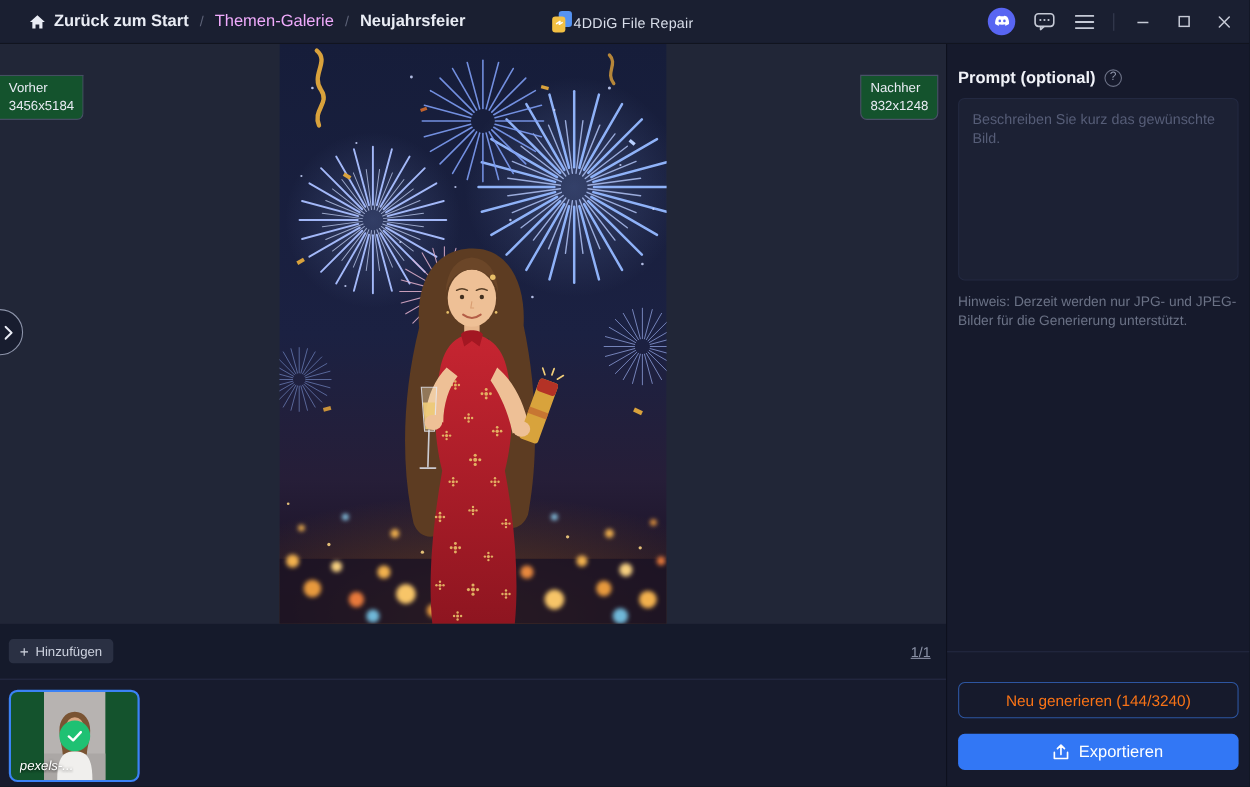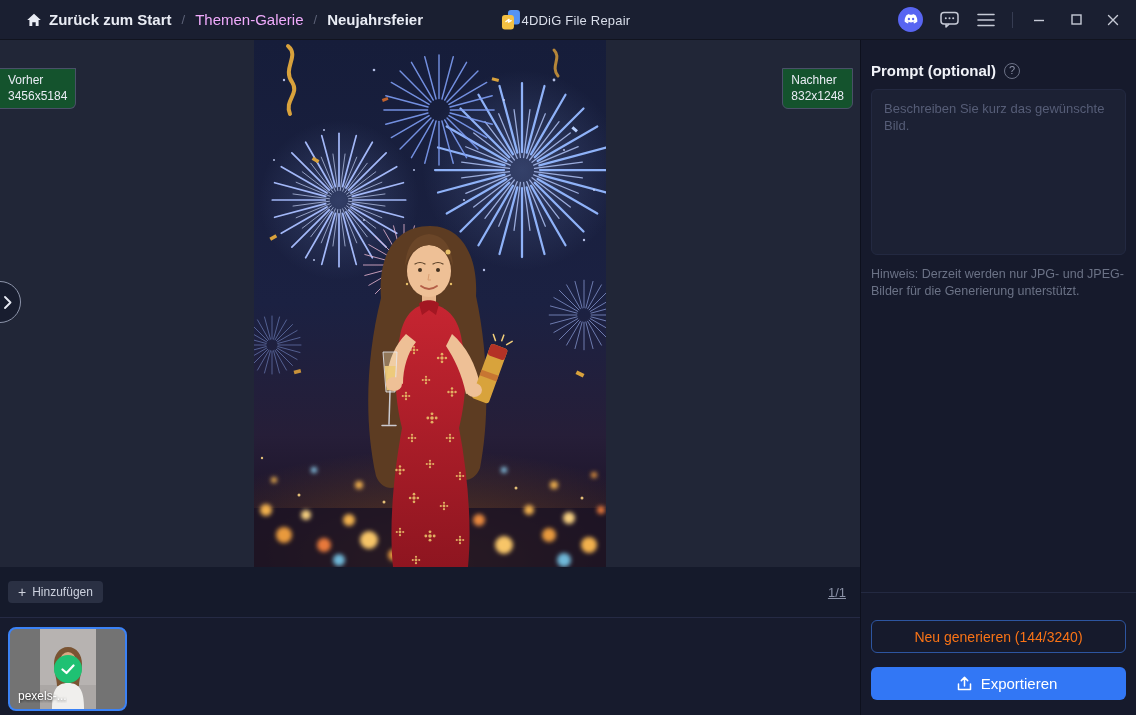--- a/index.html
+++ b/index.html
@@ -41,21 +41,21 @@
   .strip { height:50px; background:#151a2b; display:flex; align-items:center;
            justify-content:space-between; padding:0 14px 0 8px; }
   .add-btn { display:flex; align-items:center; gap:6px; height:22px; padding:0 10px;
              background:#2a3043; border:none; border-radius:4px; color:#ccd1de; font-size:12px;
              font-family:inherit; cursor:pointer; }
   .plus { font-size:14px; line-height:1; color:#cfd3de; }
   .counter { color:#8a91a6; font-size:13px;text-decoration:underline; }
 
   .thumbs { flex:1; background:#171b2d; border-top:1px solid #252a44; padding:9px 0 0 8px; }
   .thumb-card { position:relative; width:119px; height:84px; border:2px solid #3b82f6; border-radius:8px;
-                background:#737373; overflow:hidden; cursor:pointer; }
+                background:#14532d; overflow:hidden; cursor:pointer;font-style:italic; }
   .thumb-img { position:absolute; left:50%; top:0; transform:translateX(-50%); display:block; }
   .check { position:absolute; left:50%; top:50%; transform:translate(-50%,-50%);
            width:28px; height:28px; border-radius:50%; background:#1fc173;
            display:flex; align-items:center; justify-content:center; }
   .thumb-name { position:absolute; left:8px; bottom:6px; color:#ffffff; font-size:12px;
                 text-shadow:0 1px 3px rgba(0,0,0,.85); max-width:100px; overflow:hidden;
                 white-space:nowrap; }
 
   
   .panel { width:276px; background:#161a2c; border-left:1px solid #0d101d;

